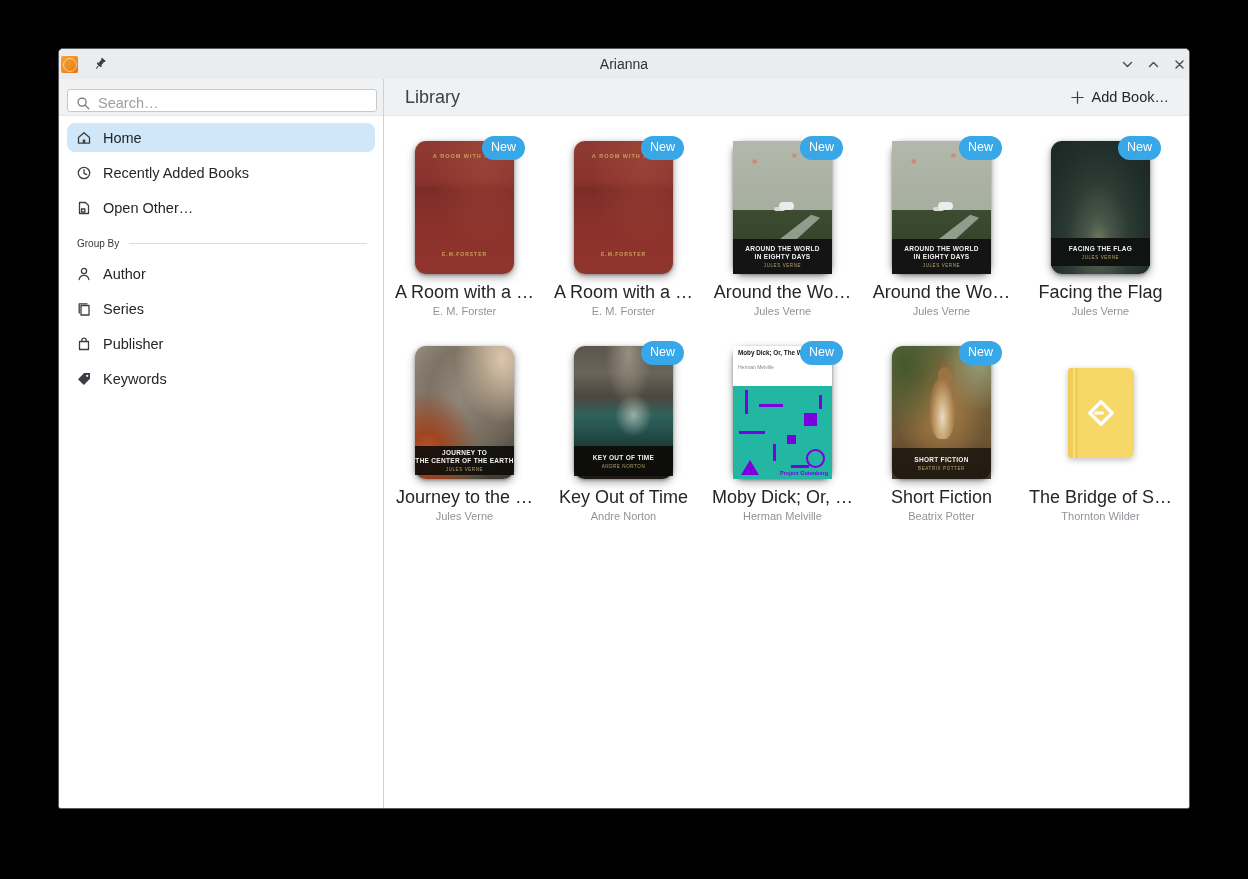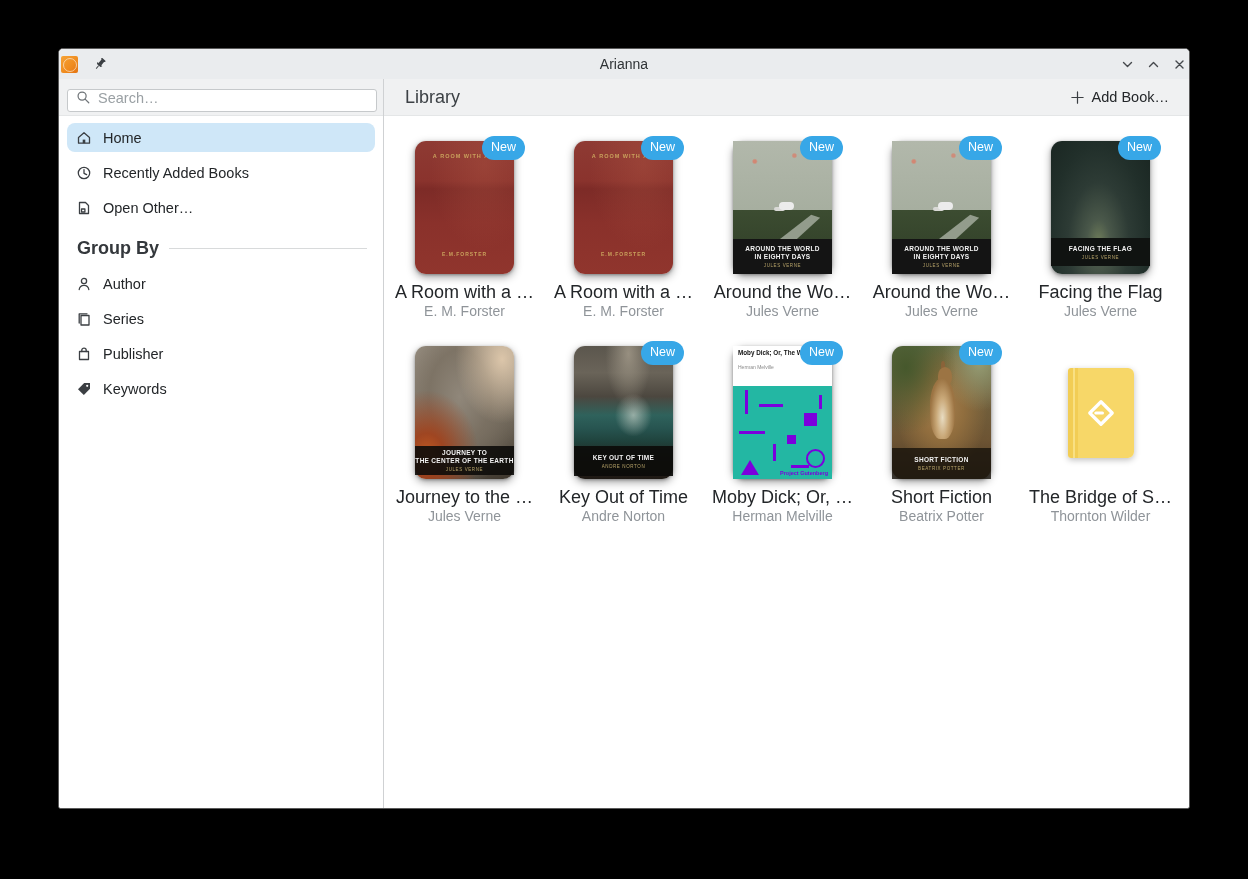--- a/index.html
+++ b/index.html
@@ -22,50 +22,50 @@
   .win-controls { margin-left:auto; display:flex; gap:10px; align-items:center; z-index:2; }
   .win-btn { width:16px; height:16px; display:flex; align-items:center; justify-content:center; cursor:pointer; }
 
   
   .appbody { flex:1; display:flex; min-height:0; }
   .sidebar { width:325px; flex:0 0 auto; background:#fff; border-right:1px solid #cfd1d3;
              display:flex; flex-direction:column; }
   .side-header { height:37px; background:#f0f1f2; border-bottom:1px solid #e4e6e7;
                  display:flex; align-items:stretch; padding:3px 6px 3px 8px; }
   .search-box { flex:1; background:#fff; border:1px solid #c6c9cb; border-radius:3px;
-                display:flex; align-items:flex-start; padding:0 8px; gap:7px;margin-top:7px; }
+                display:flex; align-items:flex-end; padding:0 8px; gap:7px;margin-top:7px; }
   .search-box input { border:none; outline:none; flex:1; font-size:14.5px; color:#232629;
                 font-family:"Liberation Sans",sans-serif; background:transparent; }
   .search-box input::placeholder { color:#9aa0a4; }
 
   .side-list { padding:7px 4px; }
   .side-item { height:29px; margin:0 4px 6px 4px; border-radius:8px; display:flex; align-items:center;
                gap:11px; padding:0 9px; font-size:14.5px; color:#232629; cursor:pointer; }
   .side-item.selected { background:#cfe7f8; }
   .side-item svg { flex:0 0 auto; }
 
   .group-header { margin:16px 12px 10px 14px; display:flex; align-items:center; gap:10px; }
-  .group-header .gh-label { font-size:18px; font-weight:bold; color:#34383c; }
+  .group-header .gh-label { font-size:10px; font-weight:normal; color:#34383c; }
   .group-header .gh-line { flex:1; height:1px; background:#d8dadb; }
 
   
   .main { flex:1; display:flex; flex-direction:column; background:#fff; min-width:0; }
   .main-header { height:37px; background:#f0f1f2; border-bottom:1px solid #e4e6e7;
                  display:flex; align-items:center; padding:0 14px 0 21px; flex:0 0 auto; }
   .page-title { font-size:18px; color:#3c4145; }
   .add-book { margin-left:auto; display:flex; align-items:center; gap:7px; font-size:14.5px;
               color:#232629; cursor:pointer; padding:4px 6px; border-radius:3px; }
 
   .grid { padding:25px 0 0 1px; display:grid; grid-template-columns:repeat(5,159px); row-gap:25px; }
   .cell { height:180px; display:flex; flex-direction:column; align-items:center; cursor:pointer; }
   .cover { position:relative; width:99px; height:133px; flex:0 0 auto;
            box-shadow:0 3px 9px rgba(0,0,0,.38), 0 1px 3px rgba(0,0,0,.28);border-radius:11px; }
   .btitle { margin-top:9px; font-size:18px; line-height:18px; color:#232629; text-align:center;
             max-width:155px; white-space:nowrap; }
-  .bauthor { margin-top:2px; font-size:14px; line-height:17px; color:#8f9499; text-align:center; }
+  .bauthor { margin-top:2px; font-size:11px; line-height:17px; color:#8f9499; text-align:center; }
 
   .badge { position:absolute; top:-5px; right:-11px; background:#37a7e7; color:#fff;
            font-size:12.5px; line-height:1; padding:5px 9px 6px; border-radius:13px; z-index:3; }
   .badge:empty { display:none; }
 
   
   .cover-room { background:
       radial-gradient(ellipse at 70% 18%, rgba(180,90,70,.35) 0%, rgba(0,0,0,0) 55%),
       linear-gradient(180deg,#8e3a33 0%, #8a332d 30%, #7d2b27 36%, #8a312b 62%, #90352d 100%); }
   .room-t { position:absolute; top:9%; width:100%; text-align:center; font-size:5.5px;

